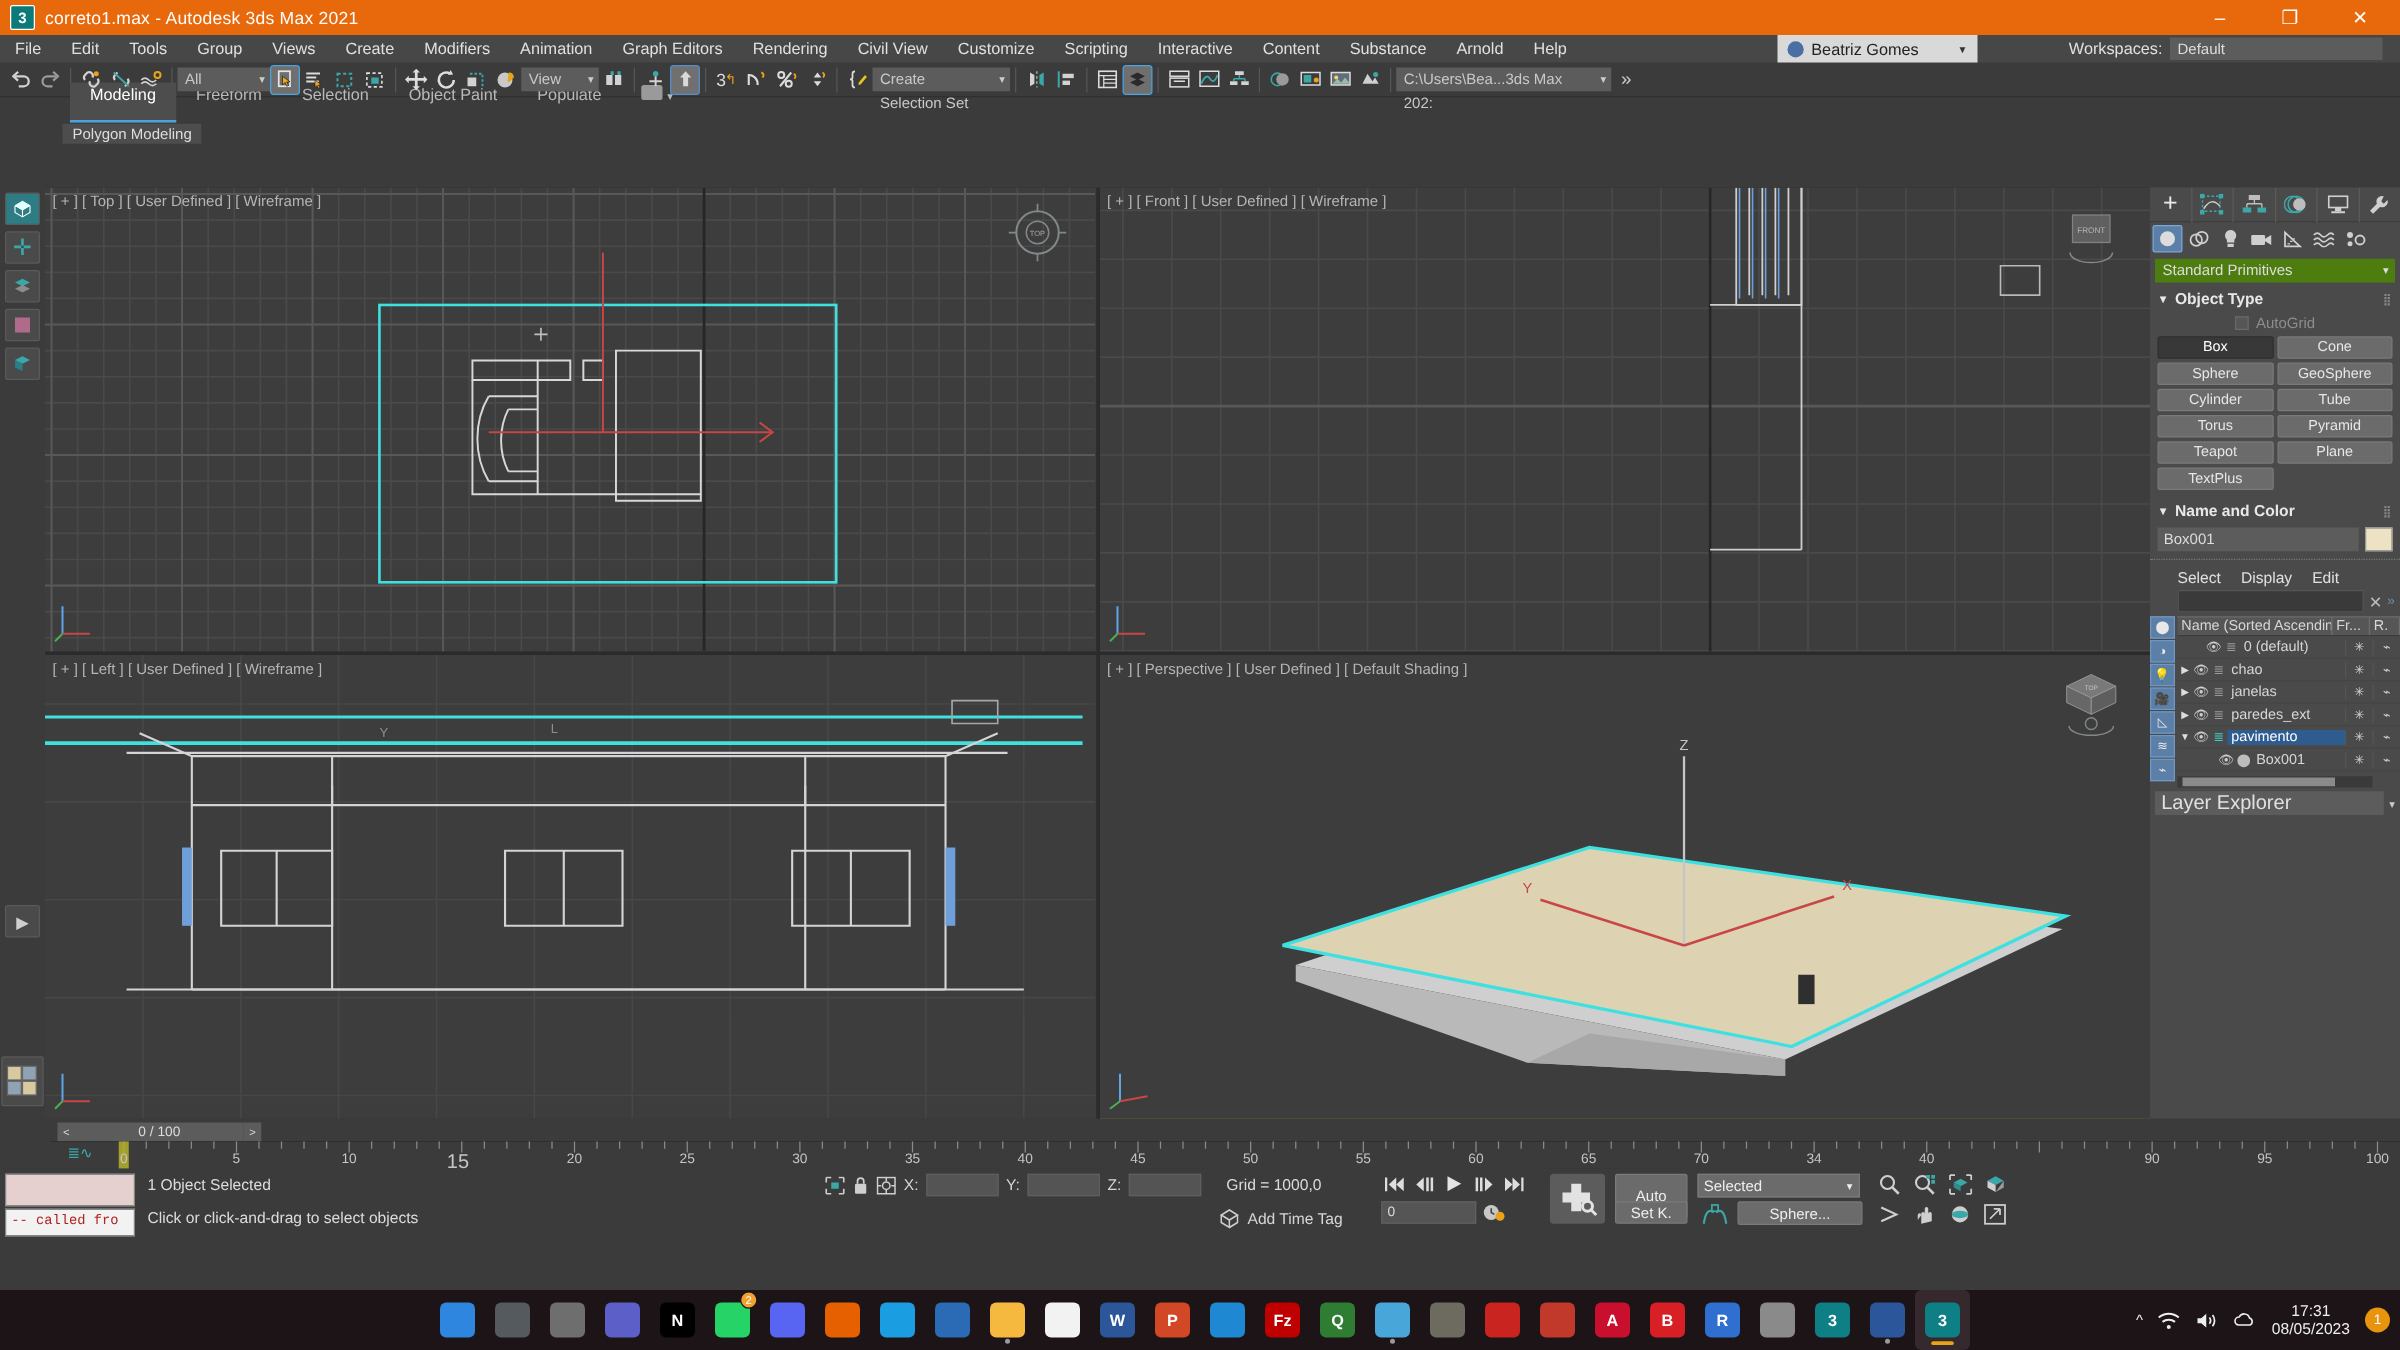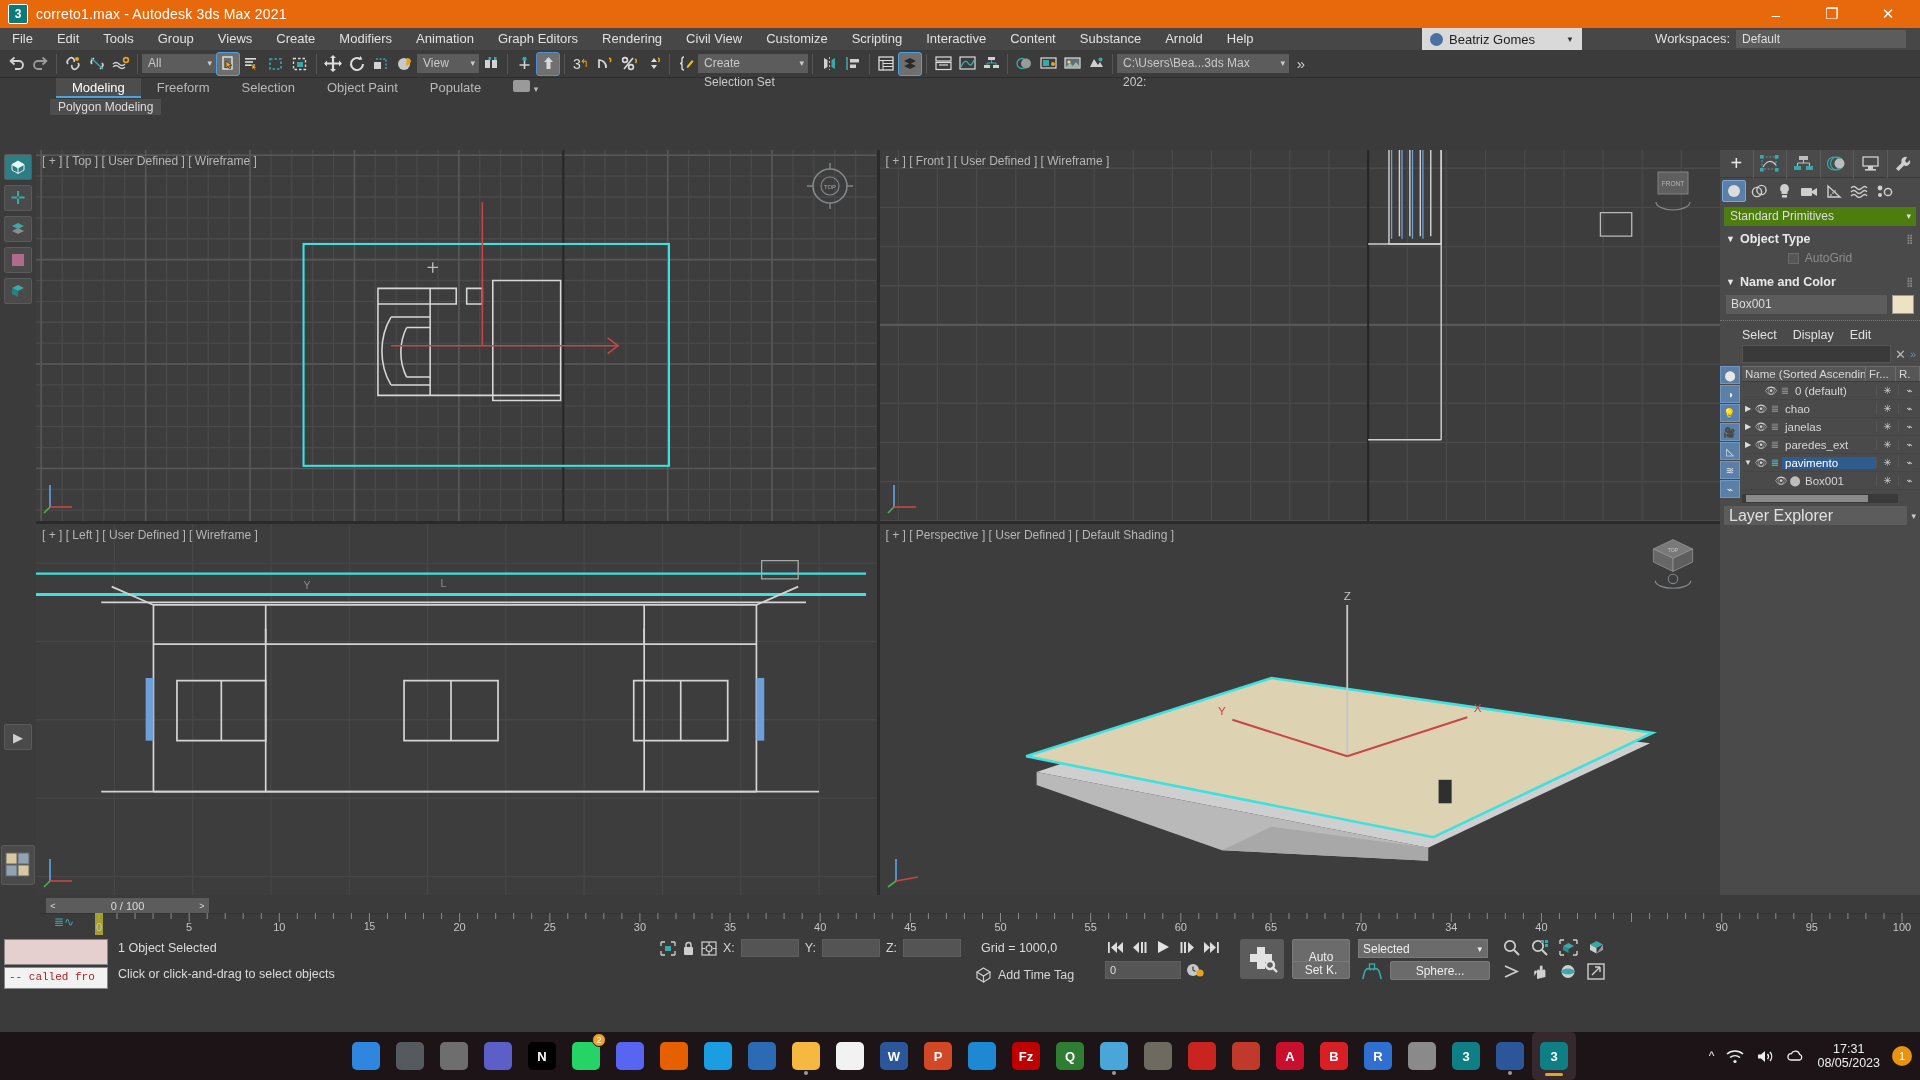--- a/index.html
+++ b/index.html
@@ -31,21 +31,21 @@
   .tbtn.on { background:#6f6f6f; border:1px solid #4aa3e0; border-radius:3px; }
   .tbtn.sel { background:#707070; border:1px solid #4f8fd0; border-radius:3px; }
   .tsep { width:1px;height:20px;background:#555;margin:0 4px; flex:none;}
   .tcombo { height:19px; background:#5c5c5c; font-size:12px; color:#c9c9c9; padding:0 16px 0 6px;
      line-height:19px; position:relative; flex:none;}
   .tcombo::after{ content:"▾"; position:absolute; right:4px; top:0; font-size:9px; color:#ccc;}
   .orange { color:#e8a317; }
 
   
   .ribbon-tabs { height:20px; background:#3b3b3b; display:flex; align-items:flex-end; padding-left:56px;}
-  .rtab { padding:0 16px; font-size:13px; height:20px; line-height:20px; color:#b9b9b9;}
+  .rtab { padding:0 16px; font-size:13px; height:32px; line-height:20px; color:#b9b9b9;}
   .rtab.active { background:#4d4d4d; color:#fff; border-bottom:2px solid #4aa3e0;}
   .ribbon-body { height:18px; background:#3b3b3b; padding-left:50px; display:flex;align-items:center;}
   .rbody-lbl { background:#4d4d4d; font-size:12px; color:#ddd; padding:1px 8px; }
 
   
   .workarea { position:absolute; left:0; top:150px; right:0; bottom:185px; }
   .leftbar { position:absolute; left:0; top:0; width:36px; bottom:0; background:#3b3b3b;
       display:flex;flex-direction:column;align-items:center;padding-top:4px;gap:5px;}
   .lb-btn { width:28px;height:26px; background:#4a4a4a;border:1px solid #5a5a5a;border-radius:2px;
       display:flex;align-items:center;justify-content:center;color:#cfcfcf;font-size:13px;}
@@ -737,20 +737,33 @@
 
     <div class="rollout-hdr">
       <span class="tri">▼</span>
       <span>Object Type</span>
       <span class="grip">⣿</span>
     </div>
     <div class="autogrid">
       <span class="chk"></span>
       <span>AutoGrid</span>
     </div>
+    <div class="objgrid" id="objgrid">
+        <div class="objbtn pressed">Box</div>
+        <div class="objbtn">Cone</div>
+        <div class="objbtn">Sphere</div>
+        <div class="objbtn">GeoSphere</div>
+        <div class="objbtn">Cylinder</div>
+        <div class="objbtn">Tube</div>
+        <div class="objbtn">Torus</div>
+        <div class="objbtn">Pyramid</div>
+        <div class="objbtn">Teapot</div>
+        <div class="objbtn">Plane</div>
+        <div class="objbtn wide">TextPlus</div>
+      </div>
 
     <div class="rollout-hdr" style="margin-top:5px;">
       <span class="tri">▼</span>
       <span>Name and Color</span>
       <span class="grip">⣿</span>
     </div>
     <div class="namerow">
       <div class="namefield">Box001</div>
       <div class="swatch"></div>
     </div>
@@ -962,21 +975,21 @@
         <path d="M1844.0 0 V6"></path>
         <path d="M1862.0 0 V9"></path>
       </g>
     <rect x="55" y="0" width="8" height="22" fill="#b6b22e" opacity=".85"></rect>
   </svg>
   <div style="position:absolute;left:14px;top:2px;color:#3aa8a8;font-size:12px;">≣∿</div>
   <div id="ticklabels" style="position:absolute;left:0;top:8px;width:100%;height:14px;">
       <div style="position: absolute; left: 47px; top: 0px; width: 24px; text-align: center; font-size: 11px; color: rgb(197, 197, 197);">0</div>
       <div style="position: absolute; left: 137.15px; top: 0px; width: 24px; text-align: center; font-size: 11px; color: rgb(197, 197, 197);">5</div>
       <div style="position: absolute; left: 227.3px; top: 0px; width: 24px; text-align: center; font-size: 11px; color: rgb(197, 197, 197);">10</div>
-      <div style="position: absolute; left: 317.45px; top: 0px; width: 24px; text-align: center; font-size: 10px; color: rgb(197, 197, 197);">15</div>
+      <div style="position: absolute; left: 317.45px; top: 0px; width: 24px; text-align: left; font-size: 16px; color: rgb(197, 197, 197);">15</div>
       <div style="position: absolute; left: 407.6px; top: 0px; width: 24px; text-align: center; font-size: 11px; color: rgb(197, 197, 197);">20</div>
       <div style="position: absolute; left: 497.75px; top: 0px; width: 24px; text-align: center; font-size: 11px; color: rgb(197, 197, 197);">25</div>
       <div style="position: absolute; left: 587.9px; top: 0px; width: 24px; text-align: center; font-size: 11px; color: rgb(197, 197, 197);">30</div>
       <div style="position: absolute; left: 678.05px; top: 0px; width: 24px; text-align: center; font-size: 11px; color: rgb(197, 197, 197);">35</div>
       <div style="position: absolute; left: 768.2px; top: 0px; width: 24px; text-align: center; font-size: 11px; color: rgb(197, 197, 197);">40</div>
       <div style="position: absolute; left: 858.35px; top: 0px; width: 24px; text-align: center; font-size: 11px; color: rgb(197, 197, 197);">45</div>
       <div style="position: absolute; left: 948.5px; top: 0px; width: 24px; text-align: center; font-size: 11px; color: rgb(197, 197, 197);">50</div>
       <div style="position: absolute; left: 1038.65px; top: 0px; width: 24px; text-align: center; font-size: 11px; color: rgb(197, 197, 197);">55</div>
       <div style="position: absolute; left: 1128.8px; top: 0px; width: 24px; text-align: center; font-size: 11px; color: rgb(197, 197, 197);">60</div>
       <div style="position: absolute; left: 1218.95px; top: 0px; width: 24px; text-align: center; font-size: 11px; color: rgb(197, 197, 197);">65</div>

